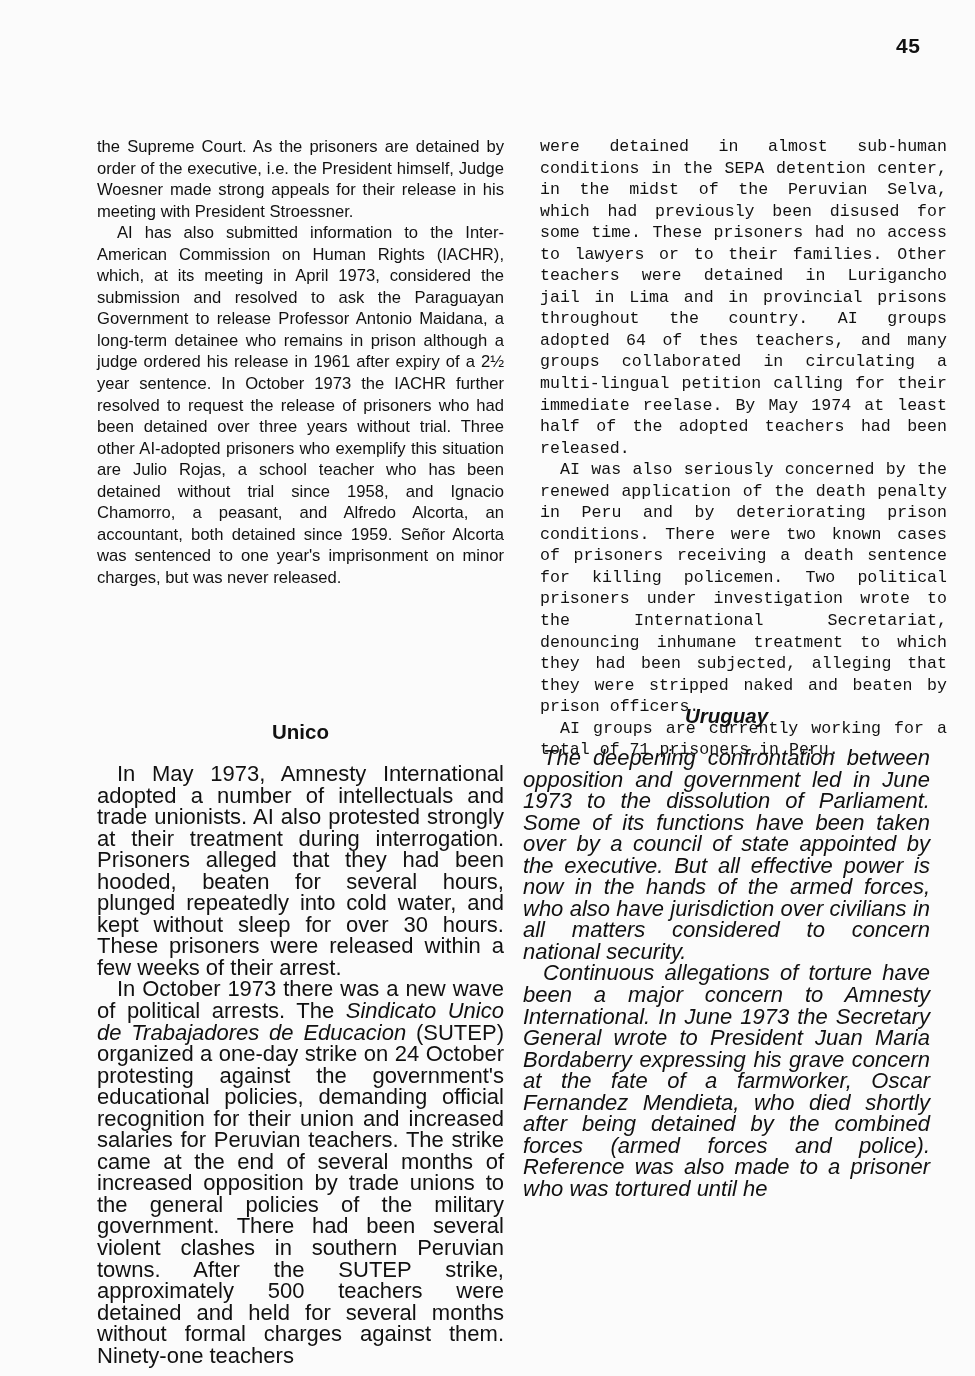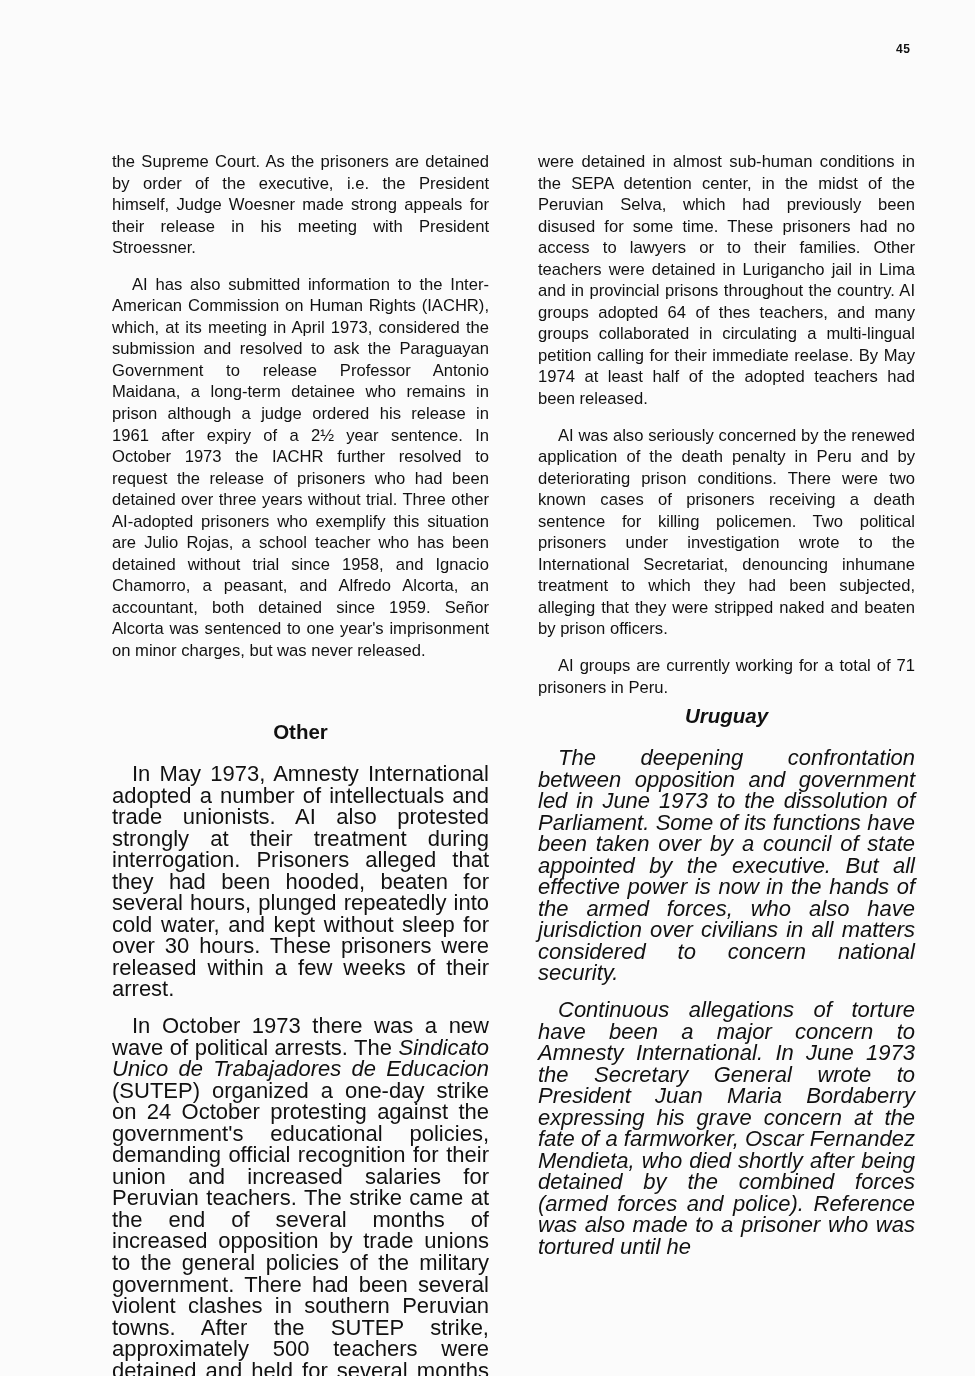--- a/index.html
+++ b/index.html
@@ -5,32 +5,32 @@
     html, body { margin: 0; padding: 0; }
     body {
       width: 975px; height: 1376px;
       background: #fbfbfb;
       position: relative;
       overflow: hidden;
       font-family: "Liberation Sans", "DejaVu Sans", sans-serif;
       color: #111;
     }
     .page-number {
-      position: absolute; top: 42px; left: 896px;
-      font-size: 12px; font-weight: bold;
+      position: absolute; top: 34px; left: 896px;
+      font-size: 21px; font-weight: bold;
       letter-spacing: 0.5px;
     }
     .column {
       position: absolute; top: 136px; width: 407px;
       font-size: 16.6px; line-height: 21.55px;
       text-align: justify;
     }
     .col-left { left: 97px; }
-    .col-right { left: 523px; }
-    .para { margin: 15px; text-indent: 0; }
+    .col-right { left: 540px; font-family: Liberation Mono, monospace; }
+    .para { margin: 0; text-indent: 0; }
     .para.indent { text-indent: 20px; }
     .section-title {
       font-weight: bold; font-size: 20.5px;
       text-align: center;
       margin: 0;
       line-height: 24px;
     }
     .section { position: absolute; width: 407px; }
     .sec-left { left: 97px; top: 720px; }
     .sec-right { left: 523px; top: 704px; font-style: italic; }
@@ -51,21 +51,21 @@
   <p class="para indent">AI has also submitted information to the Inter-American Commission on Human Rights (IACHR), which, at its meeting in April 1973, considered the submission and resolved to ask the Paraguayan Government to release Professor Antonio Maidana, a long-term detainee who remains in prison although a judge ordered his release in 1961 after expiry of a 2½ year sentence. In October 1973 the IACHR further resolved to request the release of prisoners who had been detained over three years without trial. Three other AI-adopted prisoners who exemplify this situation are Julio Rojas, a school teacher who has been detained without trial since 1958, and Ignacio Chamorro, a peasant, and Alfredo Alcorta, an accountant, both detained since 1959. Señor Alcorta was sentenced to one year's imprisonment on minor charges, but was never released.</p>
 </div>
 
 <div class="column col-right">
   <p class="para">were detained in almost sub-human conditions in the SEPA detention center, in the midst of the Peruvian Selva, which had previously been disused for some time. These prisoners had no access to lawyers or to their families. Other teachers were detained in Lurigancho jail in Lima and in provincial prisons throughout the country. AI groups adopted 64 of thes teachers, and many groups collaborated in circulating a multi-lingual petition calling for their immediate reelase. By May 1974 at least half of the adopted teachers had been released.</p>
   <p class="para indent">AI was also seriously concerned by the renewed application of the death penalty in Peru and by deteriorating prison conditions. There were two known cases of prisoners receiving a death sentence for killing policemen. Two political prisoners under investigation wrote to the International Secretariat, denouncing inhumane treatment to which they had been subjected, alleging that they were stripped naked and beaten by prison officers.</p>
   <p class="para indent">AI groups are currently working for a total of 71 prisoners in Peru.</p>
 </div>
 
 <div class="section sec-left">
-  <h2 class="section-title">Other</h2>
+  <h2 class="section-title">Unico</h2>
   <div class="body">
     <p class="para indent">In May 1973, Amnesty International adopted a number of intellectuals and trade unionists. AI also protested strongly at their treatment during interrogation. Prisoners alleged that they had been hooded, beaten for several hours, plunged repeatedly into cold water, and kept without sleep for over 30 hours. These prisoners were released within a few weeks of their arrest.</p>
     <p class="para indent"><span>In October 1973 there was a new wave of political arrests. The </span><em>Sindicato Unico de Trabajadores de Educacion</em><span> (SUTEP) organized a one-day strike on 24 October protesting against the government's educational policies, demanding official recognition for their union and increased salaries for Peruvian teachers. The strike came at the end of several months of increased opposition by trade unions to the general policies of the military government. There had been several violent clashes in southern Peruvian towns. After the SUTEP strike, approximately 500 teachers were detained and held for several months without formal charges against them. Ninety-one teachers</span></p>
   </div>
 </div>
 
 <div class="section sec-right">
   <h2 class="section-title">Uruguay</h2>
   <div class="body">
     <p class="para indent">The deepening confrontation between opposition and government led in June 1973 to the dissolution of Parliament. Some of its functions have been taken over by a council of state appointed by the executive. But all effective power is now in the hands of the armed forces, who also have jurisdiction over civilians in all matters considered to concern national security.</p>

